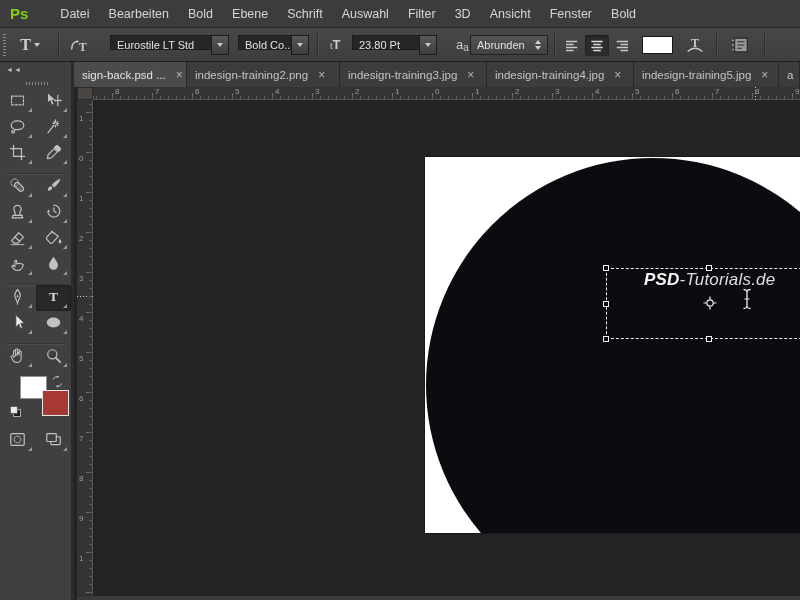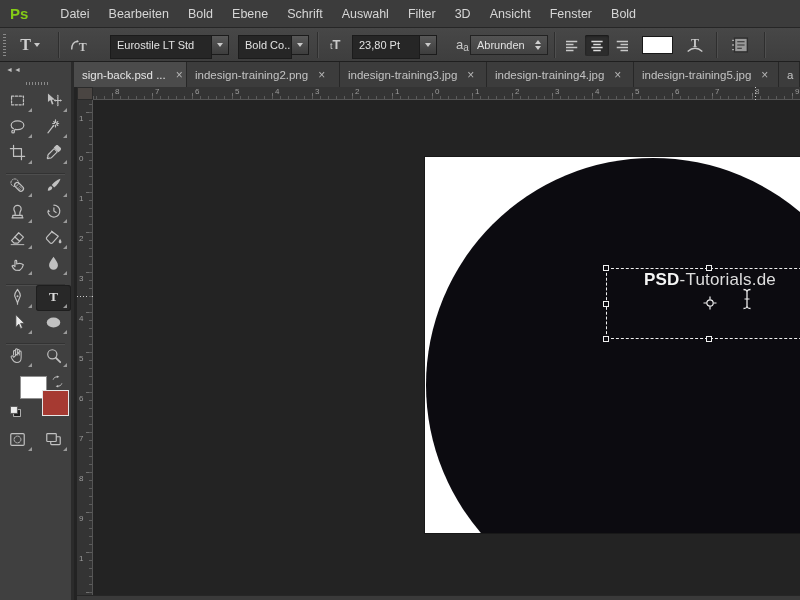--- a/index.html
+++ b/index.html
@@ -18,21 +18,21 @@
   .optionsbar { position:absolute; left:0; top:28px; width:800px; height:34px;
                 background:linear-gradient(#474747,#3e3e3e); border-bottom:1px solid #1f1f1f; }
   .ob-grip { position:absolute; left:3px; top:6px; width:3px; height:22px;
              background:repeating-linear-gradient(to bottom,#8a8a8a 0 1px,transparent 1px 3px); }
   .ob-sep { position:absolute; top:4px; width:1px; height:26px; background:#2e2e2e; box-shadow:1px 0 0 #4f4f4f; }
   .ob-toolbtn { position:absolute; left:12px; top:5px; width:36px; height:24px; display:flex;
                 align-items:center; justify-content:center; gap:3px; color:#cfcfcf; }
   .ob-toolbtn .bigT { font-family:"Liberation Serif",serif; font-size:16px; font-weight:bold; }
   .caret { width:0; height:0; border-left:3.5px solid transparent; border-right:3.5px solid transparent;
            border-top:4px solid #c9c9c9; }
-  .field { position:absolute; top:7px; height:24px; background:#262626; border:1px solid #1b1b1b;
+  .field { position:absolute; top:7px; height:15px; background:#262626; border:1px solid #1b1b1b;
            color:#e2e2e2; font-size:11px; line-height:18px; padding-left:6px; overflow:hidden; white-space:nowrap; }
   .arrow-btn { position:absolute; top:7px; width:18px; height:20px;
                background:linear-gradient(#585858,#3d3d3d); border:1px solid #1b1b1b;
                display:flex; align-items:center; justify-content:center; }
   .icon-label { position:absolute; top:9px; color:#c9c9c9; }
   .select-btn { position:absolute; top:7px; height:20px; background:linear-gradient(#535353,#424242);
                 border:1px solid #222; color:#e0e0e0; font-size:11px; line-height:18px;
                 padding:0 6px; display:flex; align-items:center; justify-content:space-between; }
   .updown { display:flex; flex-direction:column; gap:2px; margin-left:8px; }
   .updown i { display:block; width:0; height:0; border-left:3px solid transparent; border-right:3px solid transparent; }
@@ -82,21 +82,21 @@
       background:repeating-linear-gradient(to bottom,#5b5b5b 0 1px,transparent 1px 8px); background-position:0 4px; }
   .rulerV span { position:absolute; left:2px; font-size:8px; color:#9c9c9c; }
   .rulerH .cursor-mark { position:absolute; left:662px; top:0; width:1px; height:13px;
       background:repeating-linear-gradient(to bottom,#cfcfcf 0 1px,transparent 1px 3px); }
   .rulerV .cursor-mark { position:absolute; top:196px; left:0; height:1px; width:16px;
       background:repeating-linear-gradient(to right,#cfcfcf 0 1px,transparent 1px 3px); }
 
   
   .workspace { position:absolute; left:93px; top:100px; width:707px; height:495px; background:#232323; }
   .document { position:absolute; left:332px; top:57px; width:375px; height:376px; overflow:hidden;
-              box-shadow:0 0 0 1px #181818; }
+              box-shadow:0 0 0 1px #181818;font-style:italic; }
   .circle { position:absolute; border-radius:50%; }
   .sel-box { position:absolute; left:181px; top:111px; width:206px; height:71px;
              border:1px dashed #f0f0f0; z-index:3; }
   .handle { position:absolute; width:6px; height:6px; border:1px solid #f0f0f0; background:#0c0b10; z-index:4; }
   .type-text { position:absolute; left:219px; top:113px; font-size:17px; line-height:1.2;
                letter-spacing:0.2px; white-space:nowrap; z-index:5; }
   .type-text .b { font-weight:800; color:#f5f5f5; }
   .type-text .r { font-weight:400; color:#dedede; }
   .ref-point { position:absolute; left:277px; top:138px; z-index:6; }
   .ibeam { position:absolute; left:316px; top:130px; z-index:6; }

